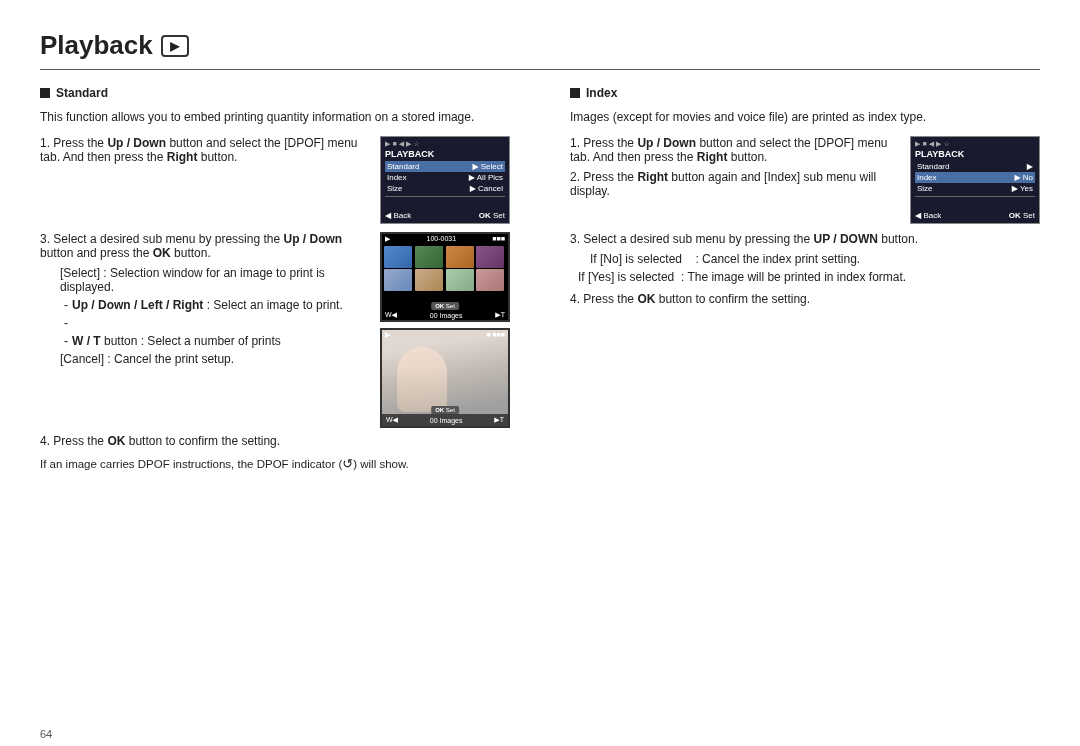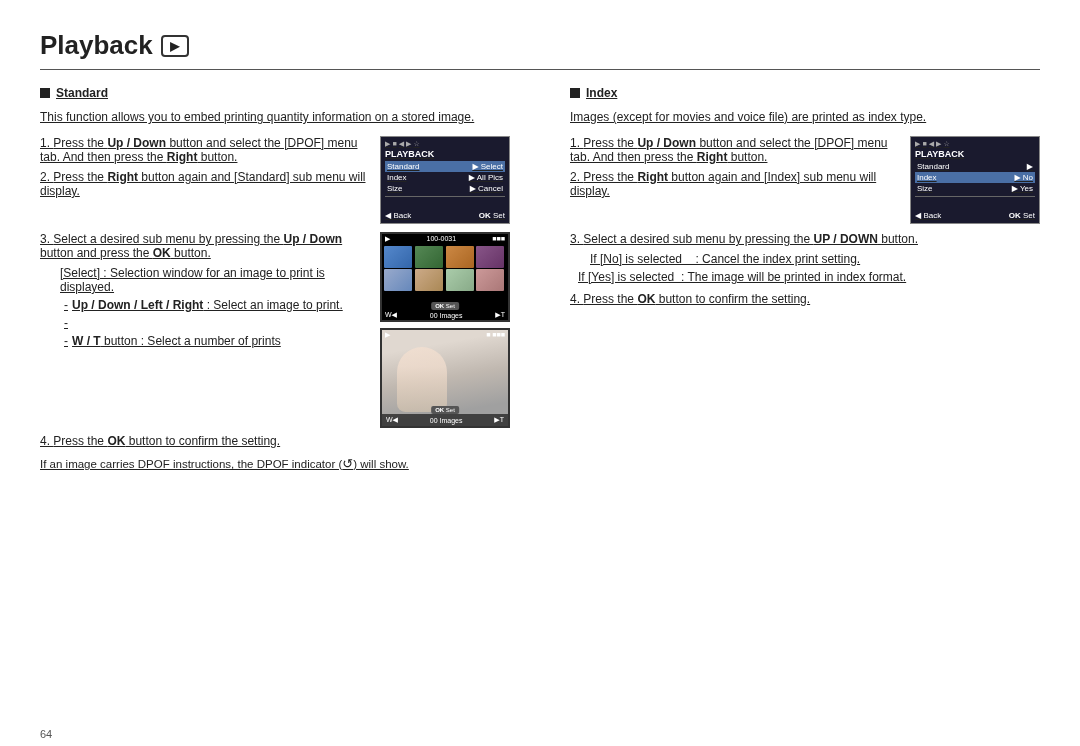--- a/index.html
+++ b/index.html
@@ -33,21 +33,20 @@
     }
     hr {
       border: none;
       border-top: 1.5px solid #555;
       margin-bottom: 16px;
     }
     .two-col {
       display: grid;
       grid-template-columns: 1fr 1fr;
       gap: 12px 40px;
-      text-decoration: underline;
     }
     .section-header {
       display: flex;
       align-items: center;
       gap: 6px;
       font-weight: bold;
       margin-bottom: 8px;
       font-size: 12px;
     }
     .black-square {
@@ -223,23 +222,20 @@
       <span class="black-square"></span>
       <span>Standard</span>
     </div>
     <p class="intro-text">This function allows you to embed printing quantity information on a stored image.</p>
 
     <div style="display:flex; gap:12px; margin-bottom:8px;">
       <div style="flex:1;">
         <div class="step">
           <span>1. </span>Press the <b>Up / Down</b> button and select the [DPOF] menu tab. And then press the <b>Right</b> button.
         </div>
-        <div class="step" style="margin-top:6px;">
-          <span>2. </span>Press the <b>Right</b> button again and [Standard] sub menu will display.
-        </div>
       </div>
       <div>
         <div class="cam-screen">
           <div class="icons-row">
             <span>▶</span>
             <span>■</span>
             <span>◀</span>
             <span>▶</span>
             <span>☆</span>
           </div>
@@ -275,20 +271,23 @@
         <div class="sub-bullet-dash">
           <span>-</span>
           <span><b>Up / Down / Left / Right</b> : Select an image to print.</span>
         </div>
         <div class="sub-bullet-dash">
           <span>-</span>
         </div>
         <div class="sub-bullet-dash">
           <span>-</span>
           <span><b>W / T</b> button : Select a number of prints</span>
+        </div>
+        <div class="sub-bullet">
+          [Cancel] : Cancel the print setup.
         </div>
       </div>
       <div style="display:flex; flex-direction:column; gap:6px;">
 
         <div class="photo-screen">
           <div class="photo-screen-top">
             <span>▶</span>
             <span>100-0031</span>
             <span>■■■</span>
           </div>

